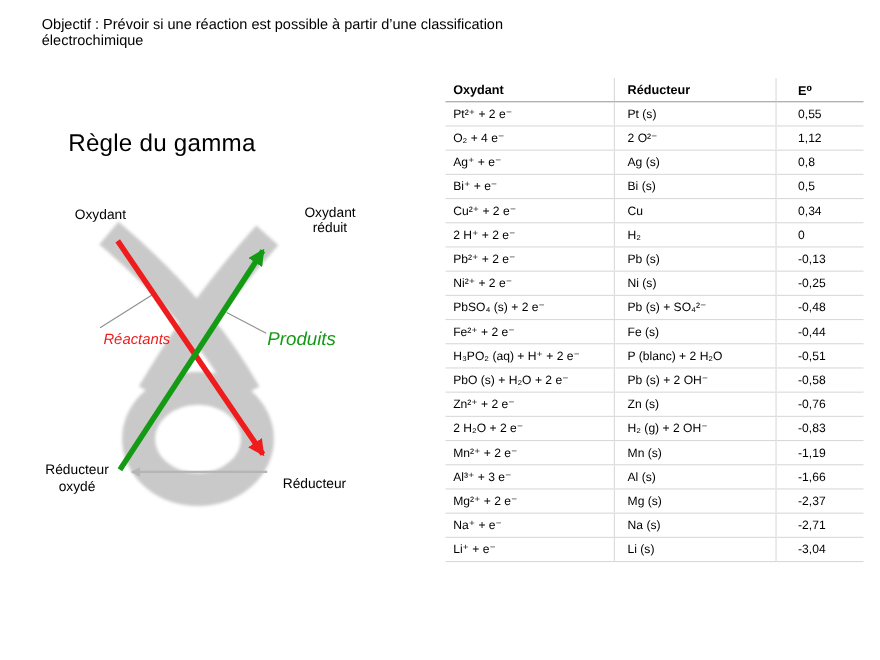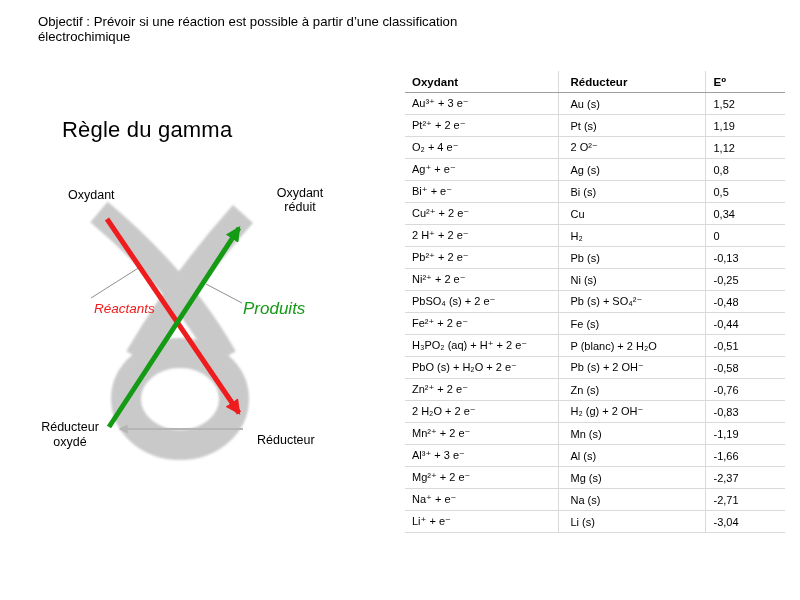--- a/index.html
+++ b/index.html
@@ -29,21 +29,21 @@
   .lbl-reducteur{left:257px;top:433px;}
 
   .redox-table{position:absolute;left:405px;top:71px;border-collapse:collapse;table-layout:fixed;font-size:11px;}
   .redox-table th{font-weight:bold;text-align:left;height:21px;padding:0;vertical-align:middle;
     border-bottom:1px solid var(--table-header-line);font-size:11.5px;}
   .redox-table td{height:21px;padding:0;vertical-align:middle;white-space:nowrap;overflow:hidden;
     border-bottom:1px solid var(--table-line);}
   .redox-table th + th,.redox-table td + td{border-left:1px solid var(--table-line);}
   .redox-table th:nth-child(1),.redox-table td:nth-child(1){padding-left:7px;}
   .redox-table th:nth-child(2),.redox-table td:nth-child(2){padding-left:12px;}
-  .redox-table th:nth-child(3),.redox-table td:nth-child(3){padding-left:8px;}
+  .redox-table th:nth-child(3),.redox-table td:nth-child(3){padding-left:20px;}
 </style>
 </head>
 <body>
 
 <div class="slide">
 
   <div class="objective">
     <div>Objectif : Prévoir si une réaction est possible à partir d’une classification</div>
     <div>électrochimique</div>
   </div>
@@ -106,28 +106,23 @@
     </colgroup>
     <thead>
       <tr>
         <th>Oxydant</th>
         <th>Réducteur</th>
         <th>E⁰</th>
       </tr>
     </thead>
     <tbody id="redox-body">
         <tr>
-          <td>Au³⁺ + 3 e⁻</td>
-          <td>Au (s)</td>
-          <td>1,52</td>
-        </tr>
-        <tr>
           <td>Pt²⁺ + 2 e⁻</td>
           <td>Pt (s)</td>
-          <td>1,19</td>
+          <td>0,55</td>
         </tr>
         <tr>
           <td>O₂ + 4 e⁻</td>
           <td>2 O²⁻</td>
           <td>1,12</td>
         </tr>
         <tr>
           <td>Ag⁺ + e⁻</td>
           <td>Ag (s)</td>
           <td>0,8</td>

